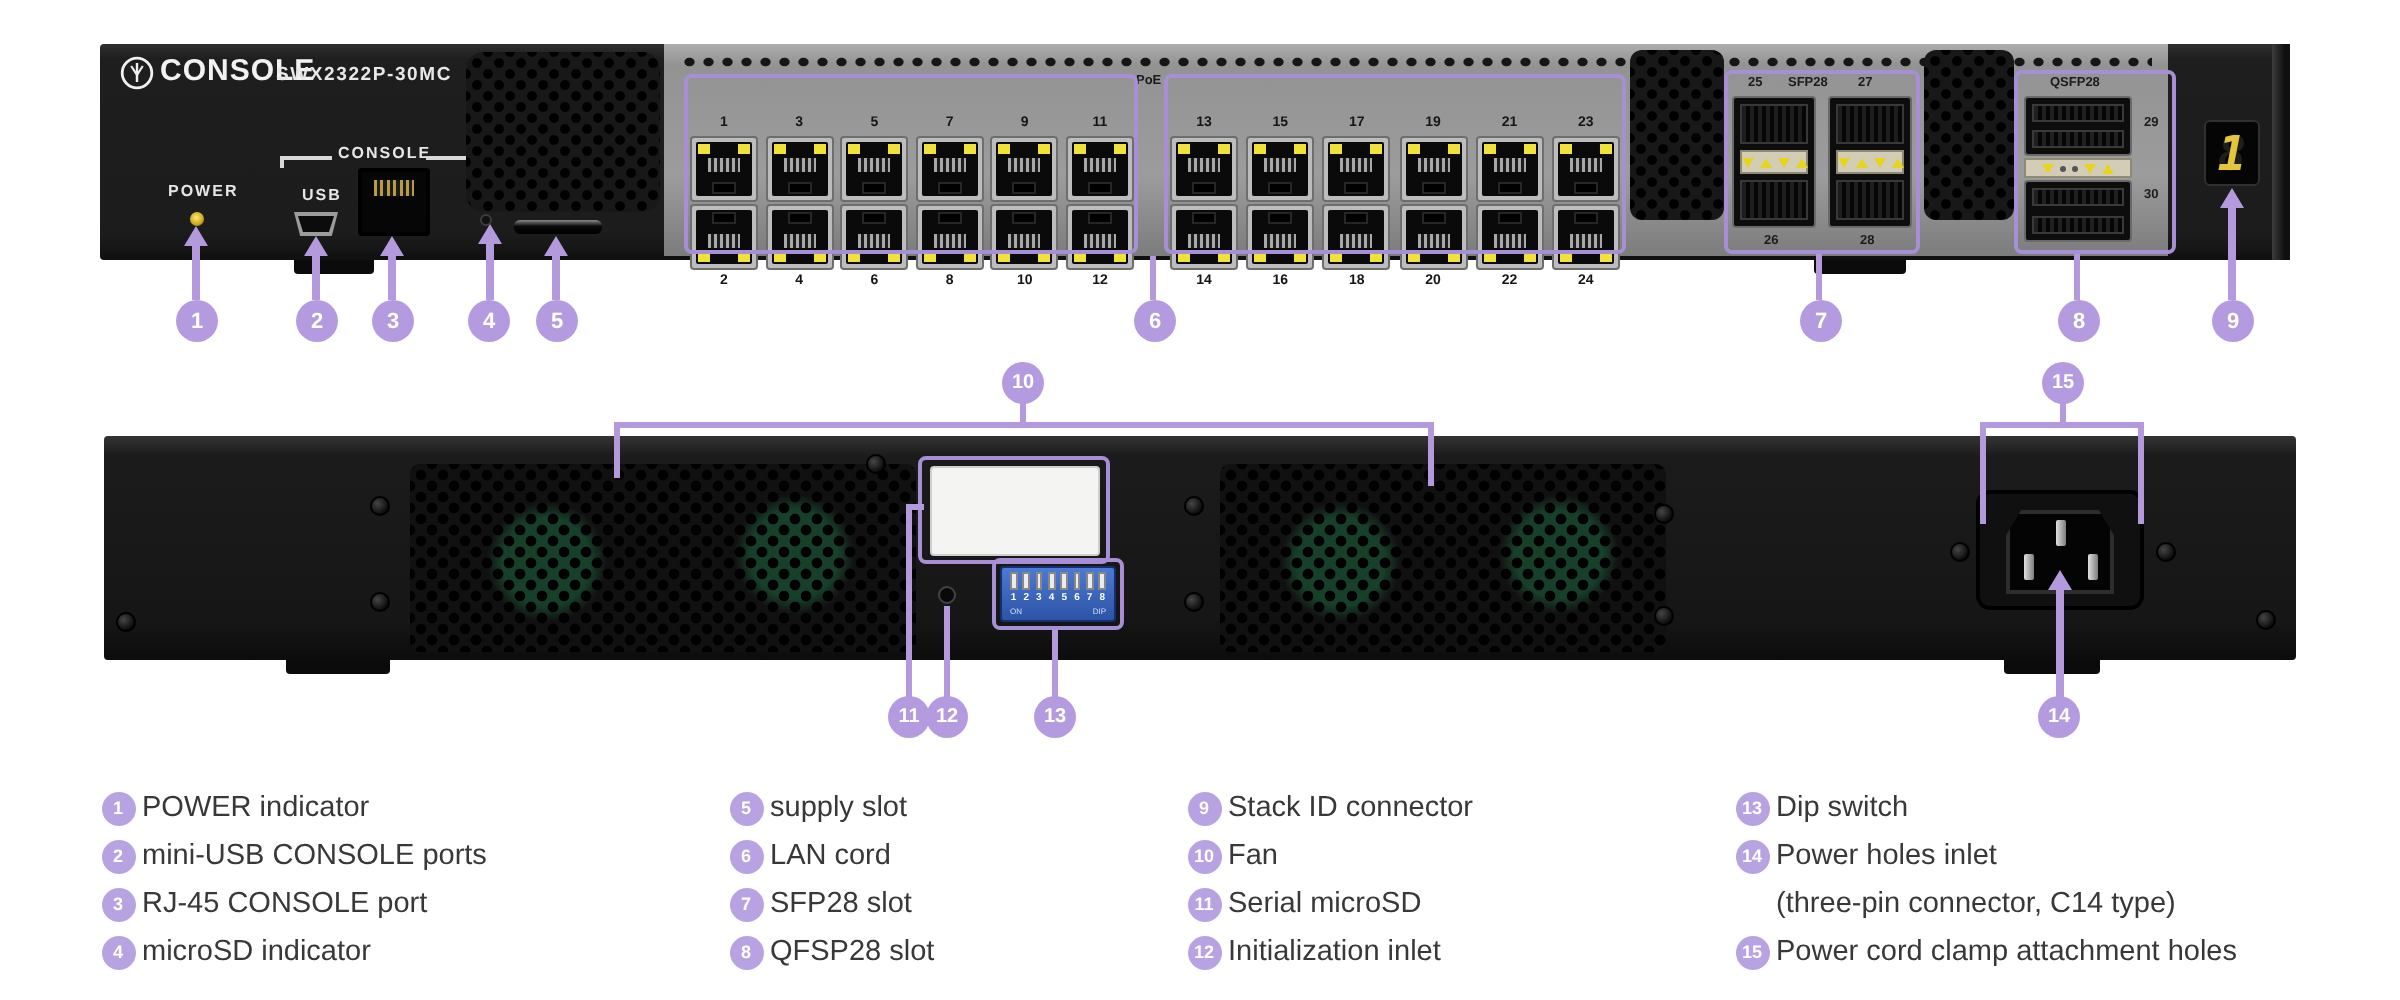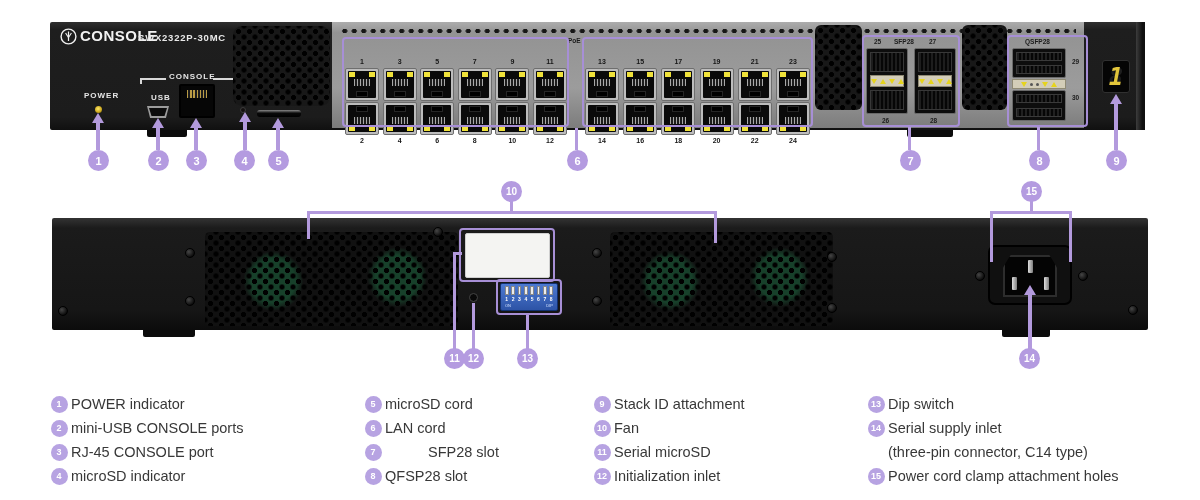--- a/index.html
+++ b/index.html
@@ -560,37 +560,37 @@
   <div id="legend">
       <div class="lg-circle" style="left: 50.5px; top: 395.5px;">1</div>
       <span class="lg-text" style="left: 71px; top: 404px;">POWER indicator</span>
       <div class="lg-circle" style="left: 50.5px; top: 419.5px;">2</div>
       <span class="lg-text" style="left: 71px; top: 428px;">mini-USB CONSOLE ports</span>
       <div class="lg-circle" style="left: 50.5px; top: 443.5px;">3</div>
       <span class="lg-text" style="left: 71px; top: 452px;">RJ-45 CONSOLE port</span>
       <div class="lg-circle" style="left: 50.5px; top: 467.5px;">4</div>
       <span class="lg-text" style="left: 71px; top: 476px;">microSD indicator</span>
       <div class="lg-circle" style="left: 364.5px; top: 395.5px;">5</div>
-      <span class="lg-text" style="left: 385px; top: 404px;">microSD cord</span>
+      <span class="lg-text" style="left: 385px; top: 404px;">supply slot</span>
       <div class="lg-circle" style="left: 364.5px; top: 419.5px;">6</div>
       <span class="lg-text" style="left: 385px; top: 428px;">LAN cord</span>
       <div class="lg-circle" style="left: 364.5px; top: 443.5px;">7</div>
-      <span class="lg-text" style="left: 385px; top: 452px; margin-left: 43px;">SFP28 slot</span>
+      <span class="lg-text" style="left: 385px; top: 452px;">SFP28 slot</span>
       <div class="lg-circle" style="left: 364.5px; top: 467.5px;">8</div>
       <span class="lg-text" style="left: 385px; top: 476px;">QFSP28 slot</span>
       <div class="lg-circle" style="left: 593.5px; top: 395.5px;">9</div>
-      <span class="lg-text" style="left: 614px; top: 404px;">Stack ID attachment</span>
+      <span class="lg-text" style="left: 614px; top: 404px;">Stack ID connector</span>
       <div class="lg-circle" style="left: 593.5px; top: 419.5px;">10</div>
       <span class="lg-text" style="left: 614px; top: 428px;">Fan</span>
       <div class="lg-circle" style="left: 593.5px; top: 443.5px;">11</div>
       <span class="lg-text" style="left: 614px; top: 452px;">Serial microSD</span>
       <div class="lg-circle" style="left: 593.5px; top: 467.5px;">12</div>
       <span class="lg-text" style="left: 614px; top: 476px;">Initialization inlet</span>
       <div class="lg-circle" style="left: 867.5px; top: 395.5px;">13</div>
       <span class="lg-text" style="left: 888px; top: 404px;">Dip switch</span>
       <div class="lg-circle" style="left: 867.5px; top: 419.5px;">14</div>
-      <span class="lg-text" style="left: 888px; top: 428px;">Serial supply inlet</span>
+      <span class="lg-text" style="left: 888px; top: 428px;">Power holes inlet</span>
       <span class="lg-text" style="left: 888px; top: 452px;">(three-pin connector, C14 type)</span>
       <div class="lg-circle" style="left: 867.5px; top: 467.5px;">15</div>
       <span class="lg-text" style="left: 888px; top: 476px;">Power cord clamp attachment holes</span>
     </div>
 
 </div>
 
 </body></html>

